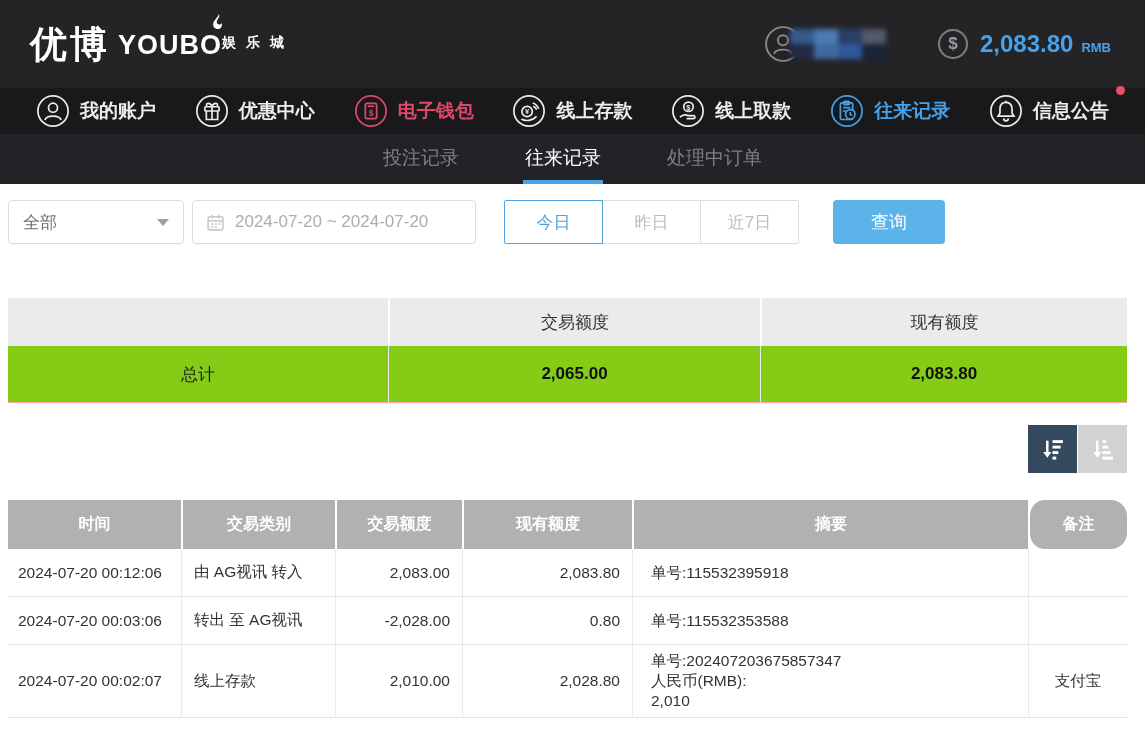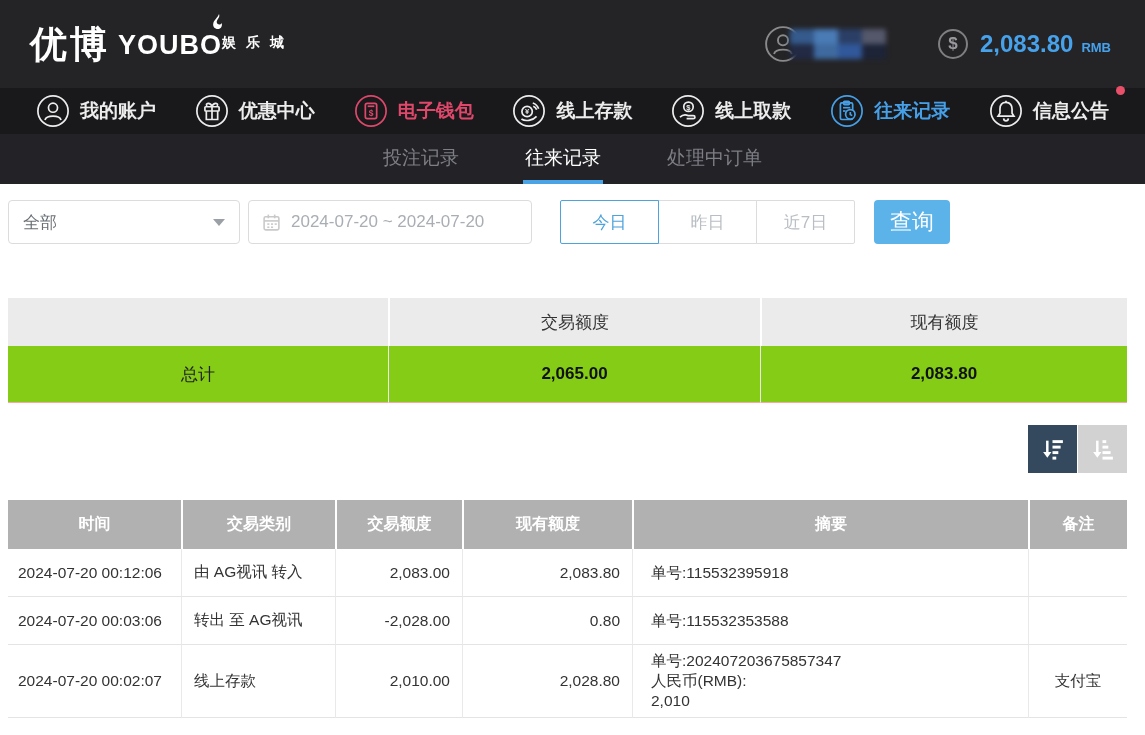--- a/index.html
+++ b/index.html
@@ -40,36 +40,36 @@
   
   .subtabs { height:50px; background:#232327; display:flex; justify-content:center; gap:62px; }
   .subtab { height:50px; line-height:48px; font-size:19px; color:#7e7e86; cursor:pointer; position:relative; padding:0 2px; }
   .subtab.active { color:#fff; }
   .subtab.active::after { content:""; position:absolute; left:0; right:0; bottom:0; height:4px; background:#49a3e4; }
 
   
   .content { padding:16px 18px 0 8px; }
 
   .filter-row { display:flex; align-items:stretch; height:44px; }
-  .select-box { width:232px; border:1px solid #dcdcdc; border-radius:4px; background:#fff;
+  .select-box { width:176px; border:1px solid #dcdcdc; border-radius:4px; background:#fff;
     display:flex; align-items:center; justify-content:space-between; padding:0 14px; cursor:pointer; }
   .select-value { color:#6a6f75; font-size:17px; }
   .caret-down { width:0; height:0; border-left:6px solid transparent; border-right:6px solid transparent;
     border-top:7px solid #9aa0a6; }
   .date-box { width:284px; border:1px solid #dcdcdc; border-radius:4px; margin-left:8px;
     display:flex; align-items:center; gap:10px; padding:0 13px; cursor:pointer; }
   .date-value { color:#a9aeb4; font-size:17px; }
   .seg-group { display:flex; margin-left:28px; }
   .seg-btn { width:99px; border:1px solid #dcdcdc; background:#fff; color:#b9bec4;
     font-size:17px; cursor:pointer; margin-left:-1px; }
   .seg-btn:first-child { margin-left:0; border-radius:2px 0 0 2px; }
   .seg-btn:last-child { border-radius:0 2px 2px 0; }
   .seg-btn.active { border:1px solid #4da3dc; color:#4da3dc; position:relative; z-index:1; }
-  .query-btn { margin-left:19px; width:76px; border:none; border-radius:4px;
-    background:#5bb3ea; color:#fff; font-size:22px; cursor:pointer; }
+  .query-btn { margin-left:34px; width:112px; border:none; border-radius:4px;
+    background:#5bb3ea; color:#fff; font-size:18px; cursor:pointer; }
 
   
   .summary-table { width:1119px; margin-top:54px; border-collapse:separate; border-spacing:0; }
   .summary-table th { background:#ebebeb; height:48px; font-size:17px; font-weight:400;
     color:#333; text-align:center; border-left:2px solid #fff; }
   .summary-table th:first-child { border-left:none; }
   .summary-table td { height:57px; background:#84cc16; text-align:center; font-size:17px; color:#222;
     border-bottom:1px solid #fca5a5; border-left:1px solid #ececec; }
   .summary-table td:first-child { border-left:none; }
   .summary-table td.val { font-weight:700; color:#111; }
@@ -91,21 +91,21 @@
     font-size:15.5px; color:#333; background:#fff; padding:6px 0; vertical-align:middle; }
   .main-table td:first-child { border-left:none; }
   .main-table tr.r1 td, .main-table tr.r2 td { height:48px; }
   .main-table tr.r3 td { height:62px; }
   .cell-time { padding-left:10px !important; text-align:left; }
   .cell-type { padding-left:12px !important; text-align:left; }
   .cell-amt  { padding-right:12px !important; text-align:right; }
   .cell-sum  { padding-left:18px !important; text-align:left; line-height:20px; }
   .cell-note { text-align:center; }
   .col-t1 { width:173px; } .col-t2 { width:154px; } .col-t3 { width:127px; }
-  .col-t4 { width:170px; } .col-t5 { width:396px; } .col-t6 { width:99px; }
+  .col-t4 { width:170px; } .col-t5 { width:396px; } .col-t6 { width:99px;border-radius:16px; }
 </style>
 </head>
 <body>
 
 <div class="topbar">
   <div class="logo">
     <span class="logo-cn">优博</span>
     <span class="logo-right">
       <span class="logo-en"><span>YOUBO</span>
         <svg class="logo-flame" width="16" height="20" viewBox="0 0 16 20">

